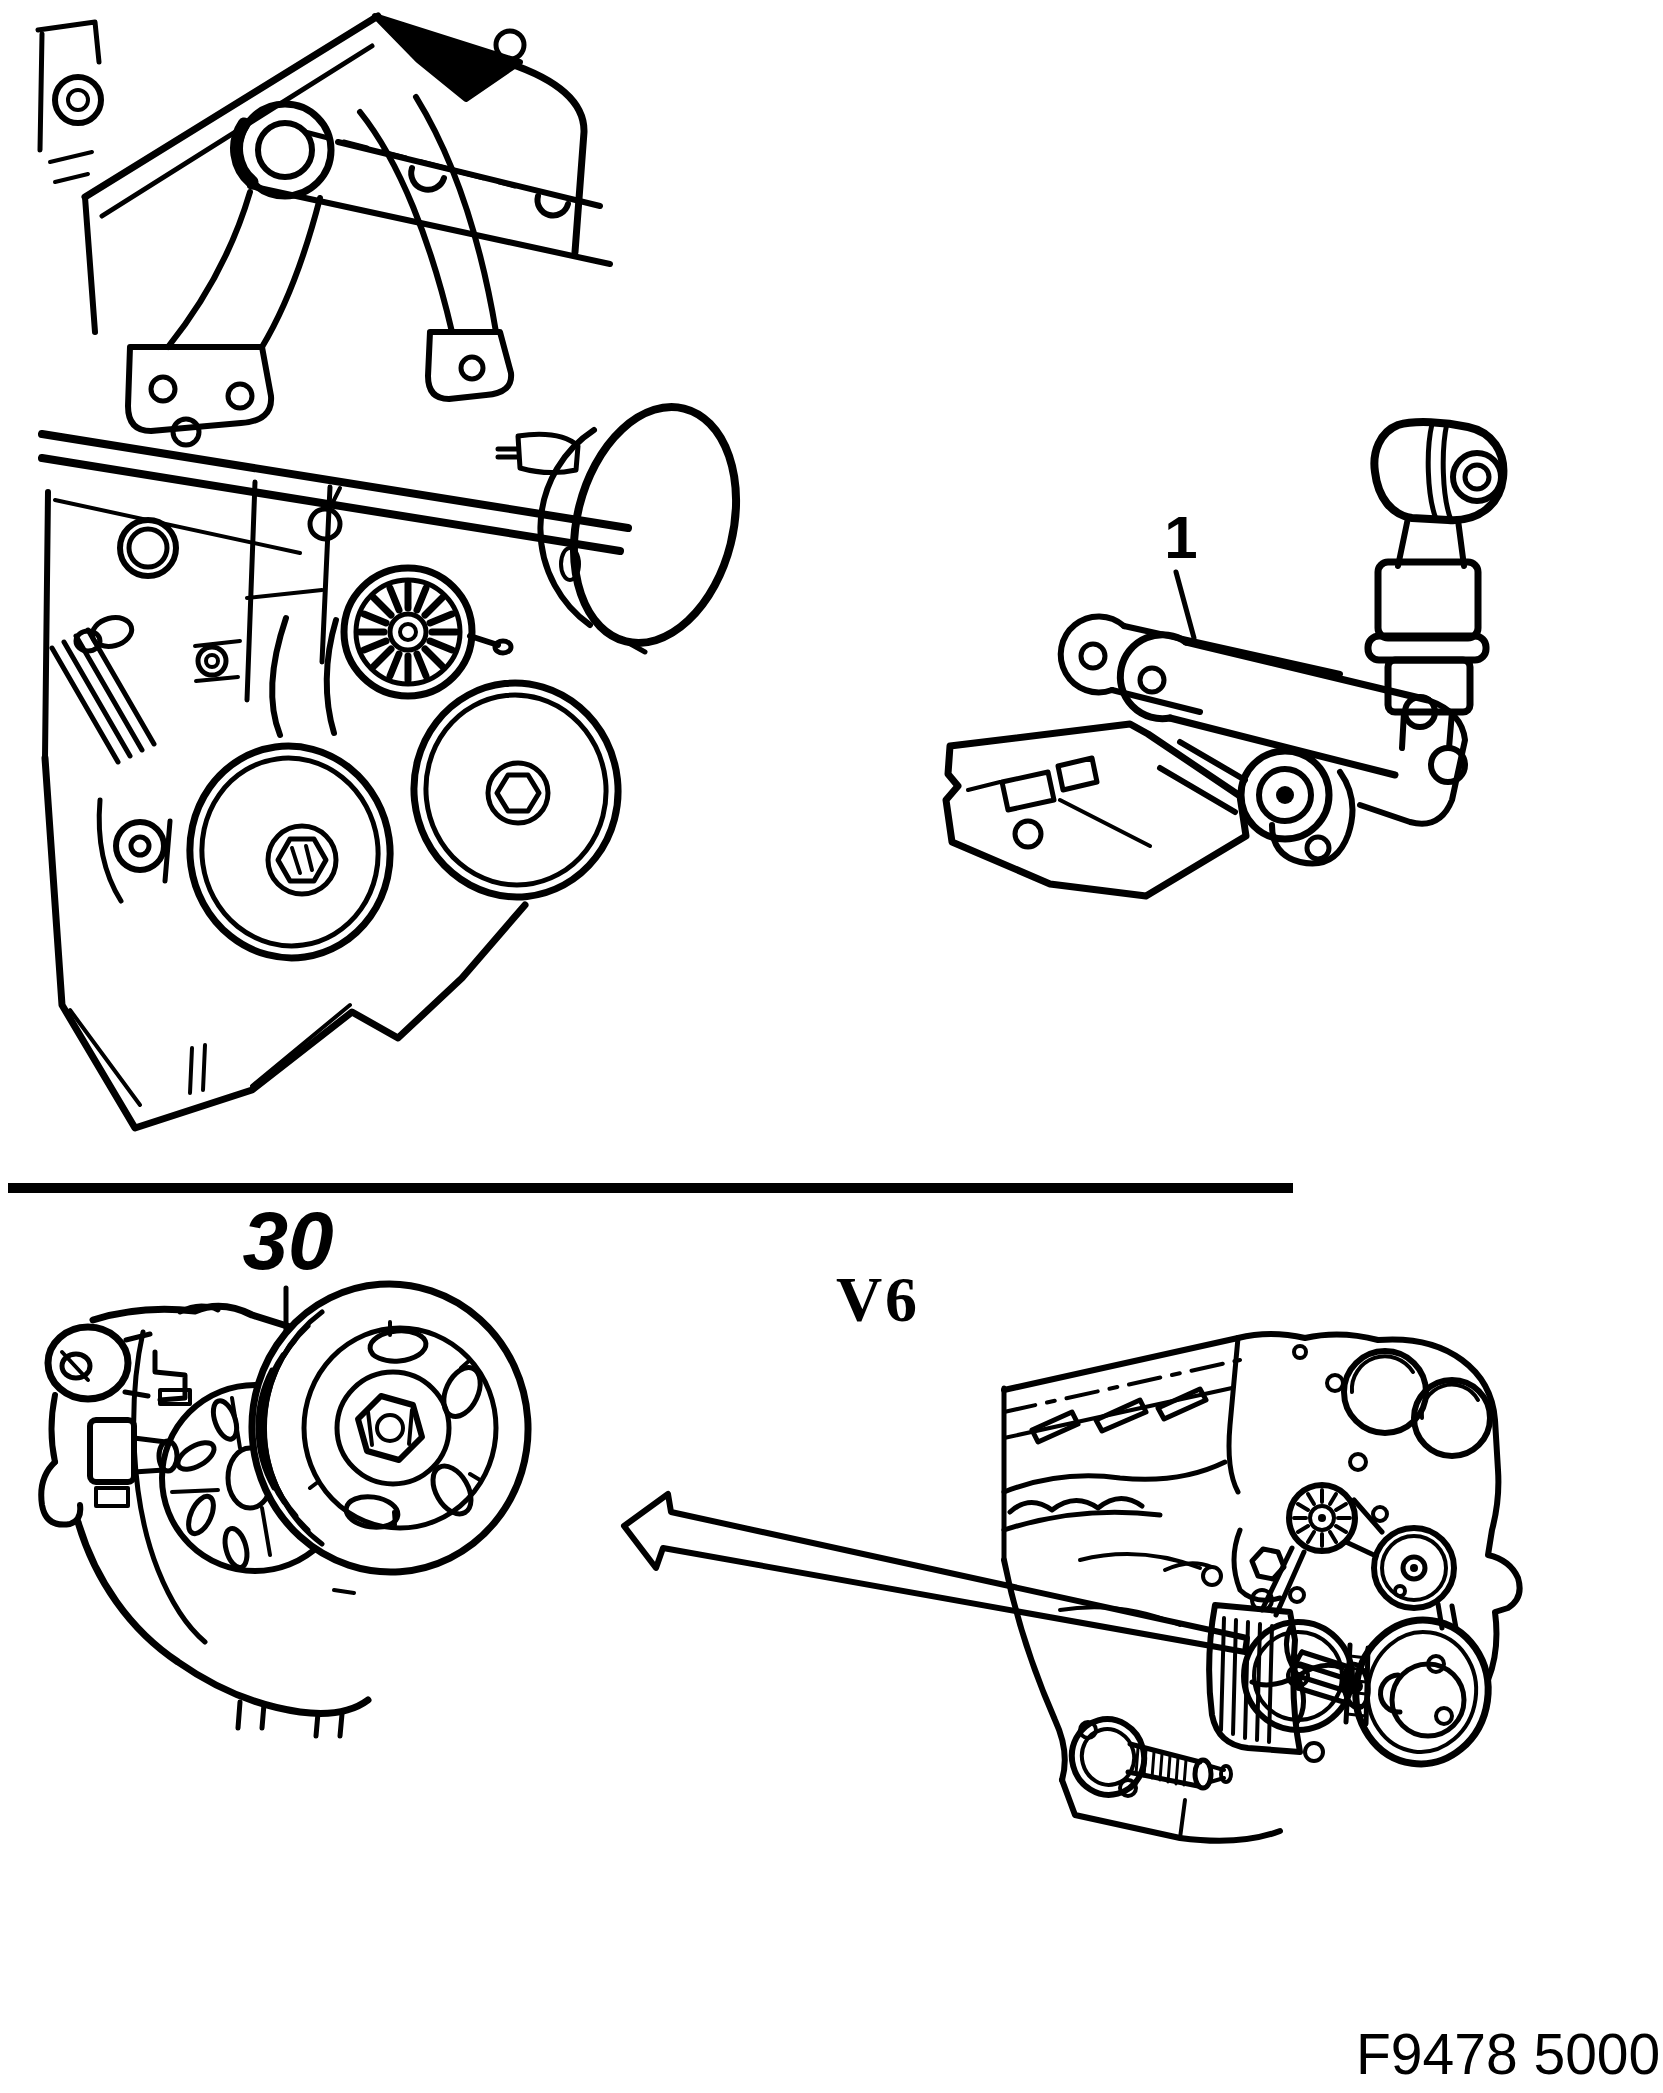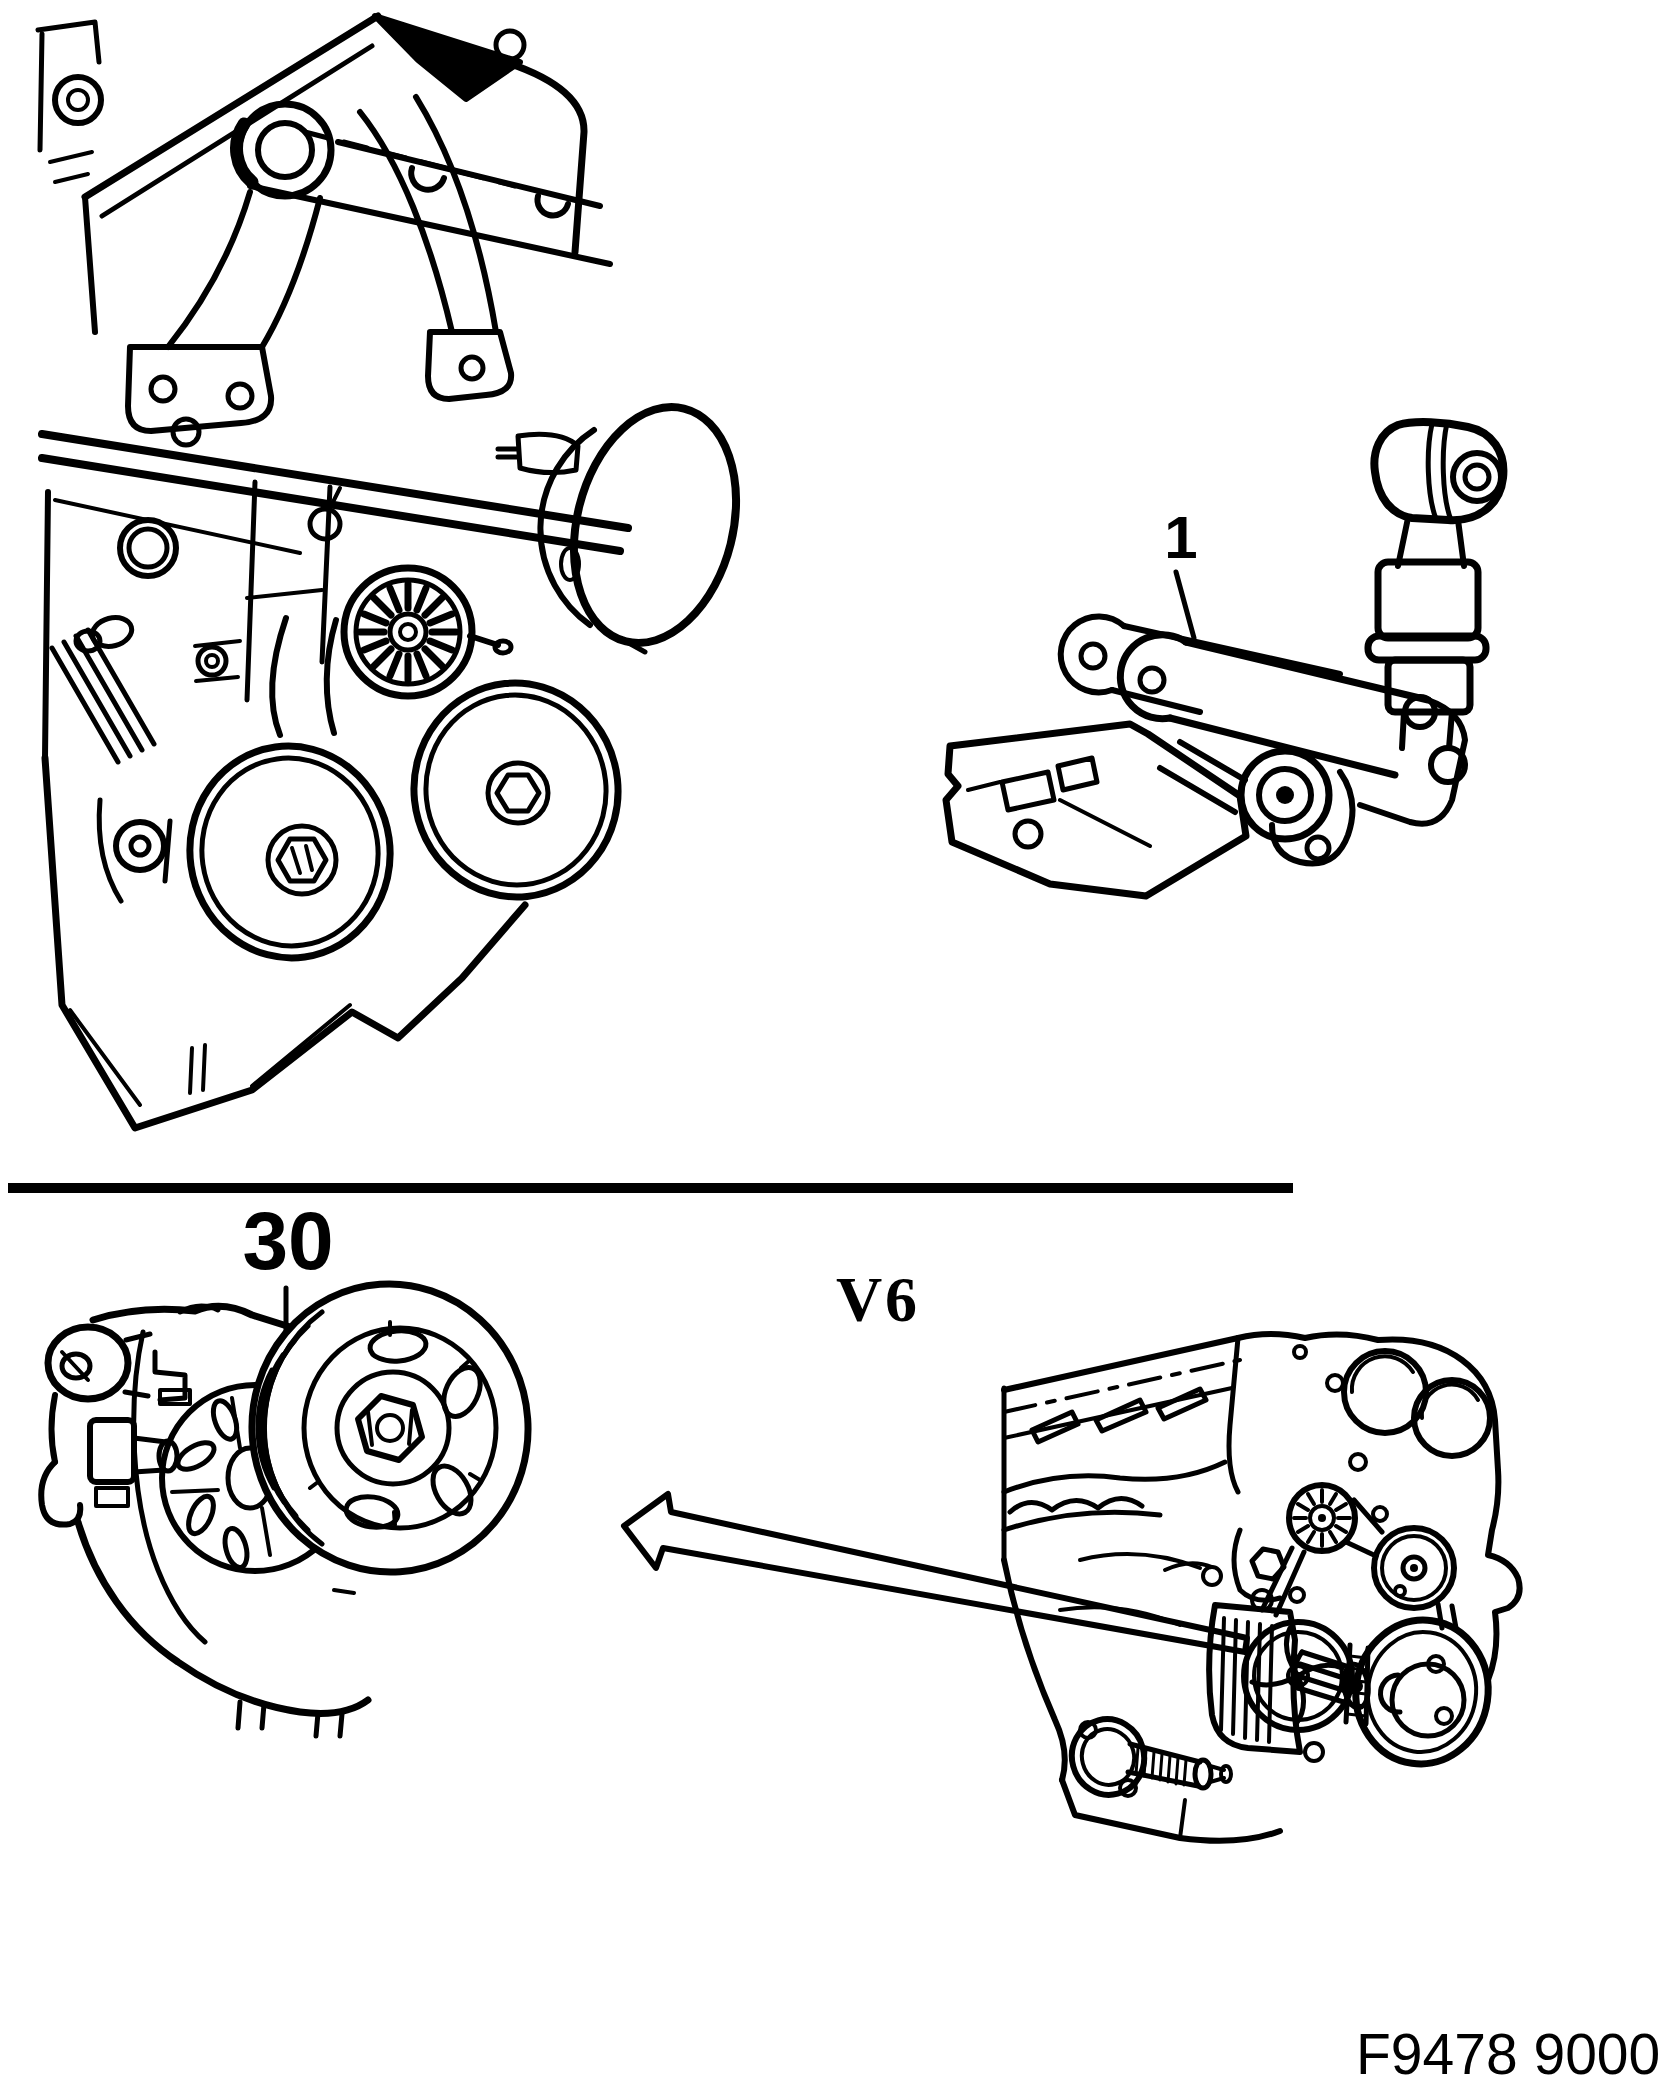--- a/index.html
+++ b/index.html
@@ -1,21 +1,21 @@
 <!DOCTYPE html>
 <html><head>
 <meta charset="utf-8">
 <style>
   html,body{margin:0;padding:0;background:#fff;}
   #stage{position:relative;width:1663px;height:2093px;background:#ffffff;overflow:hidden;
          font-family:"Liberation Sans", sans-serif;color:#000;}
   #art{position:absolute;left:0;top:0;}
   .lbl{position:absolute;color:#000;white-space:nowrap;line-height:1;}
   #part1-label{left:1146px;top:508px;width:70px;text-align:center;font-size:60px;font-weight:600;}
-  #part30-label{left:238px;top:1200px;width:100px;text-align:center;font-size:82px;font-weight:600;}
+  #part30-label{left:238px;top:1200px;width:100px;text-align:center;font-size:82px;font-weight:600;font-style:italic;}
   #v6-label{left:828px;top:1268px;width:100px;text-align:center;font-size:64px;font-weight:700;letter-spacing:3px;font-family:Liberation Serif, serif;}
   #figure-code{left:1356px;top:2026px;width:300px;text-align:left;font-size:57px;font-weight:500;}
 </style>
 </head>
 <body>
 
 <div id="stage">
 
 <svg id="art" width="1663" height="2093" viewBox="0 0 1663 2093" xmlns="http://www.w3.org/2000/svg" fill="none" stroke="#000" stroke-linecap="round" stroke-linejoin="round">
 
@@ -304,14 +304,14 @@
              M 1170 1756 L 1168 1782 M 1178 1758 L 1176 1784 M 1186 1760 L 1184 1785" stroke-width="3"></path>
     <ellipse cx="1203" cy="1774" rx="8" ry="14" stroke-width="5"></ellipse>
     <path d="M 1210 1766 L 1224 1770 M 1210 1782 L 1224 1778" stroke-width="4"></path>
     <ellipse cx="1226" cy="1774" rx="5" ry="8" stroke-width="4"></ellipse>
   </g>
 </svg>
 
   <div class="lbl" id="part1-label">1</div>
   <div class="lbl" id="part30-label">30</div>
   <div class="lbl" id="v6-label">V6</div>
-  <div class="lbl" id="figure-code">F9478 9000</div>
+  <div class="lbl" id="figure-code">F9478 5000</div>
 </div>
 
 </body></html>

